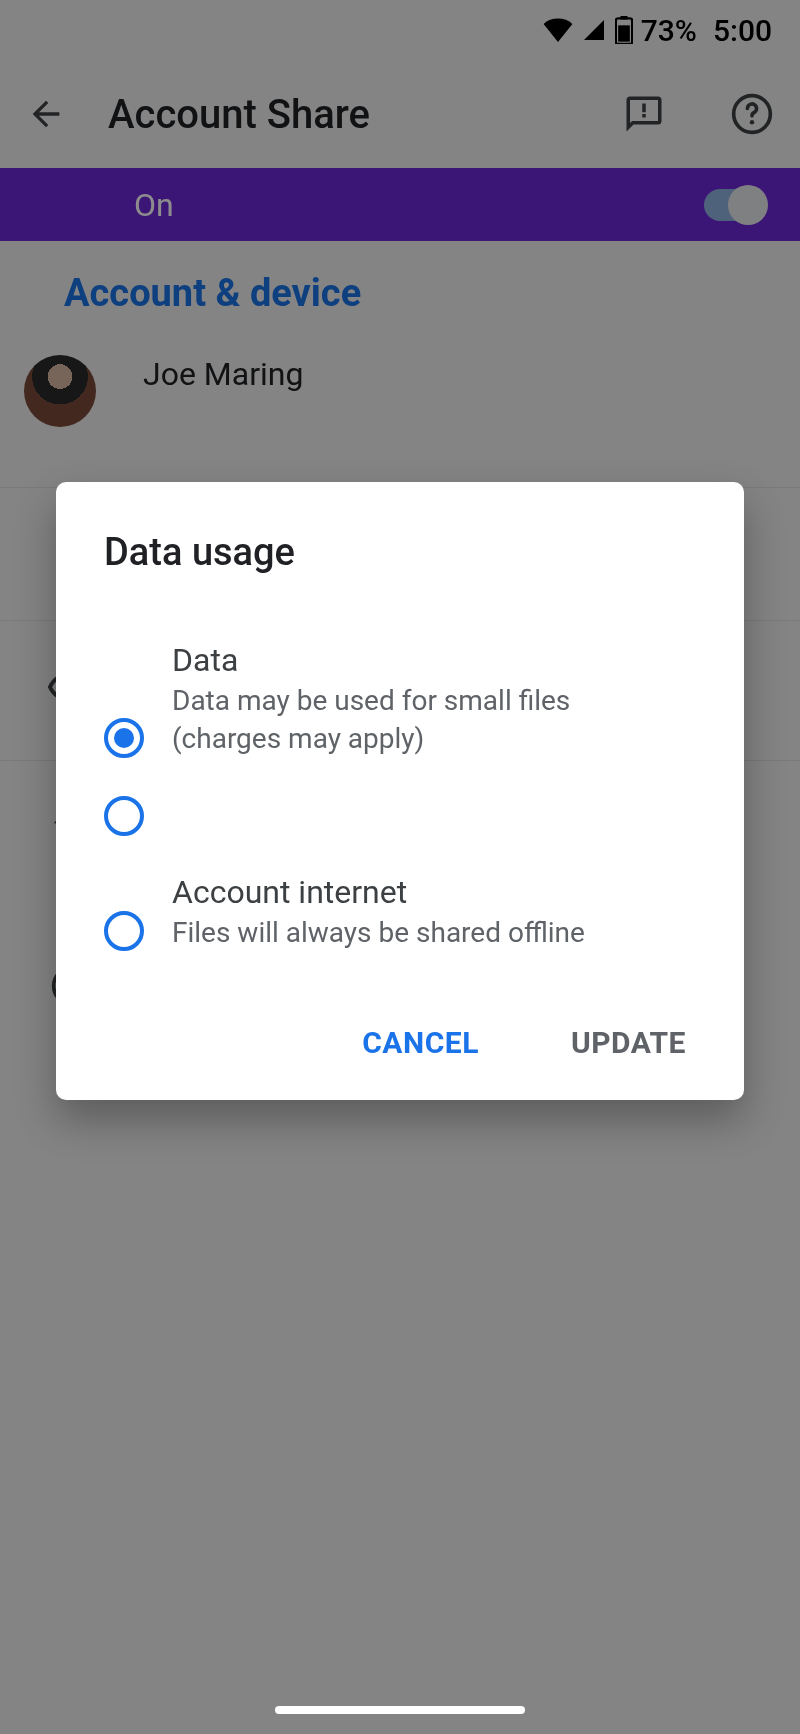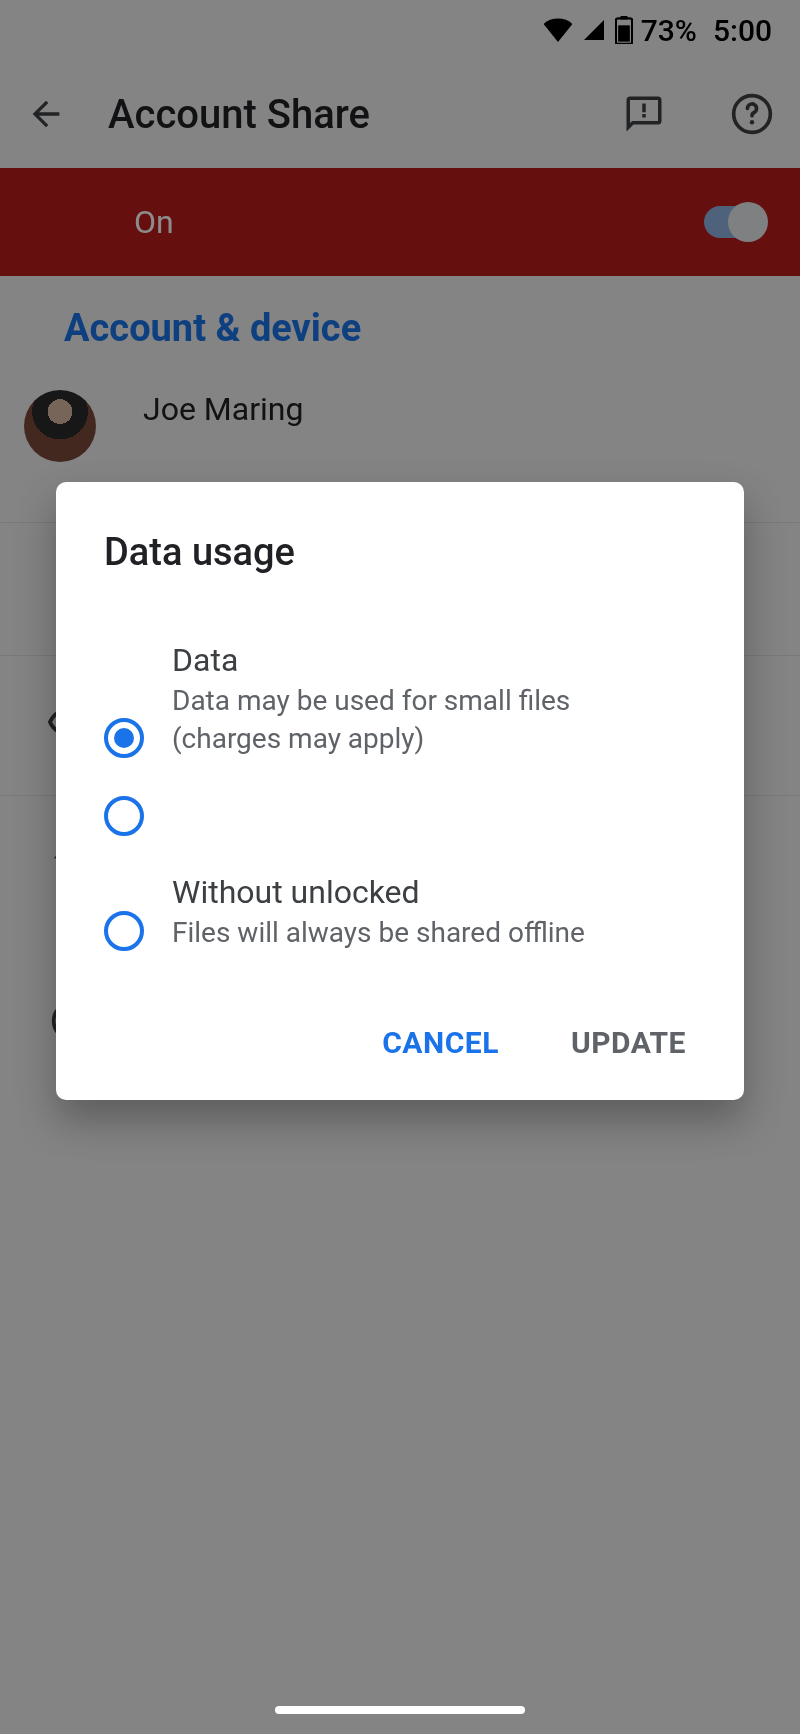--- a/index.html
+++ b/index.html
@@ -36,22 +36,22 @@
   align-items: center;
   padding: 0 24px;
   gap: 40px;
 }
 .app-bar .back { width: 44px; height: 44px; display:flex; align-items:center; justify-content:center; }
 .app-bar .title { font-size: 40px; font-weight: 500; color: #202124; flex: 1; }
 .app-bar .action { width: 48px; height: 48px; display:flex; align-items:center; justify-content:center; margin-left: 20px; }
 
 
 .toggle-section {
-  background: #b91c1c;
-  height: 108px;
+  background: #6d28d9;
+  height: 73px;
   display: flex;
   align-items: center;
   padding: 0 36px 0 134px;
   color: #fff;
   font-size: 32px;
 }
 .toggle-section .label { flex: 1; }
 .switch {
   width: 60px; height: 32px; border-radius: 16px;
   background: #8fb3e0;
@@ -141,21 +141,21 @@
   width: 20px; height: 20px;
   border-radius: 50%;
   background: #1a73e8;
 }
 .radio-texts .primary { font-size: 32px; color: #3c4043; line-height:1.25; }
 .radio-texts .secondary { font-size: 28px; color: #5f6368; line-height: 1.35; margin-top: 2px; max-width: 460px; }
 
 .dialog-actions {
   display: flex;
   justify-content: flex-end;
-  gap: 60px;
+  gap: 80px;
   margin-top: 44px;
   padding-right: 4px;
 }
 .dialog-actions .btn {
   font-size: 30px;
   font-weight: 700;
   letter-spacing: 0.5px;
   padding: 12px 6px;
 }
 .btn-cancel { color: #1a73e8; }
@@ -296,21 +296,21 @@
     </div>
   </div>
 
   <div class="radio-option">
     <div class="radio"></div>
   </div>
 
   <div class="radio-option">
     <div class="radio"></div>
     <div class="radio-texts">
-      <div class="primary">Without unlocked</div>
+      <div class="primary">Account internet</div>
       <div class="secondary">Files will always be shared offline</div>
     </div>
   </div>
 
   <div class="dialog-actions">
     <div class="btn btn-cancel">CANCEL</div>
     <div class="btn btn-update">UPDATE</div>
   </div>
 </div>
 

